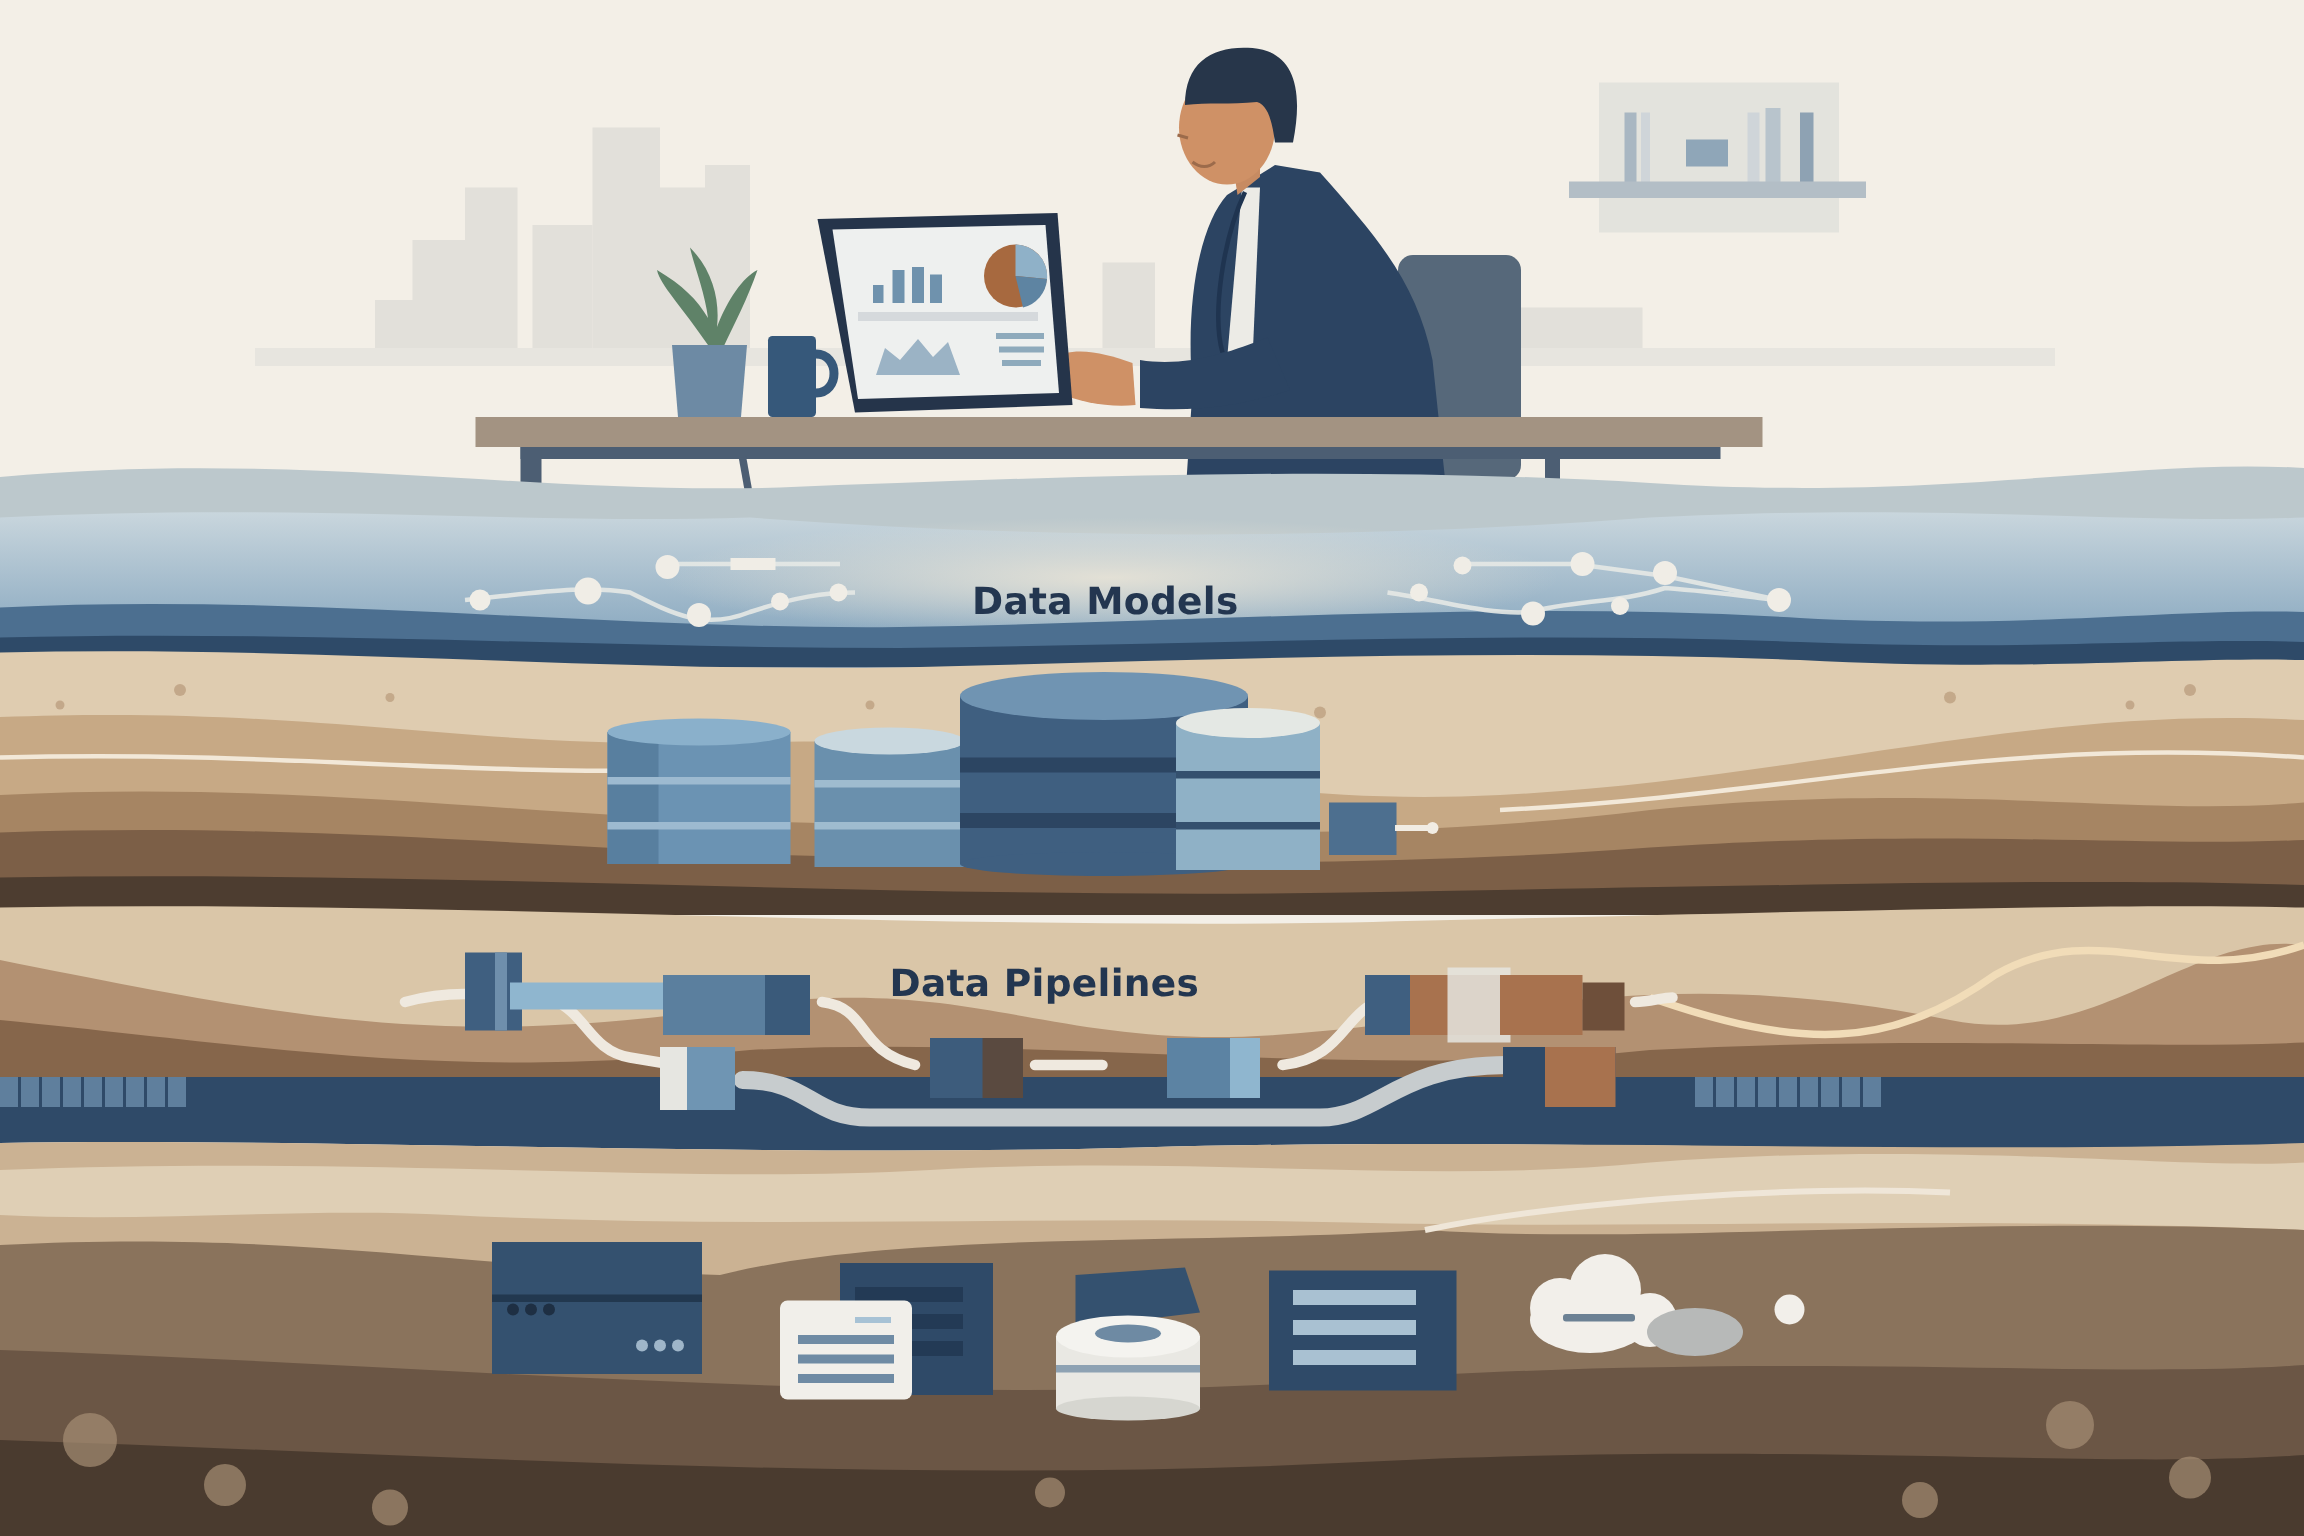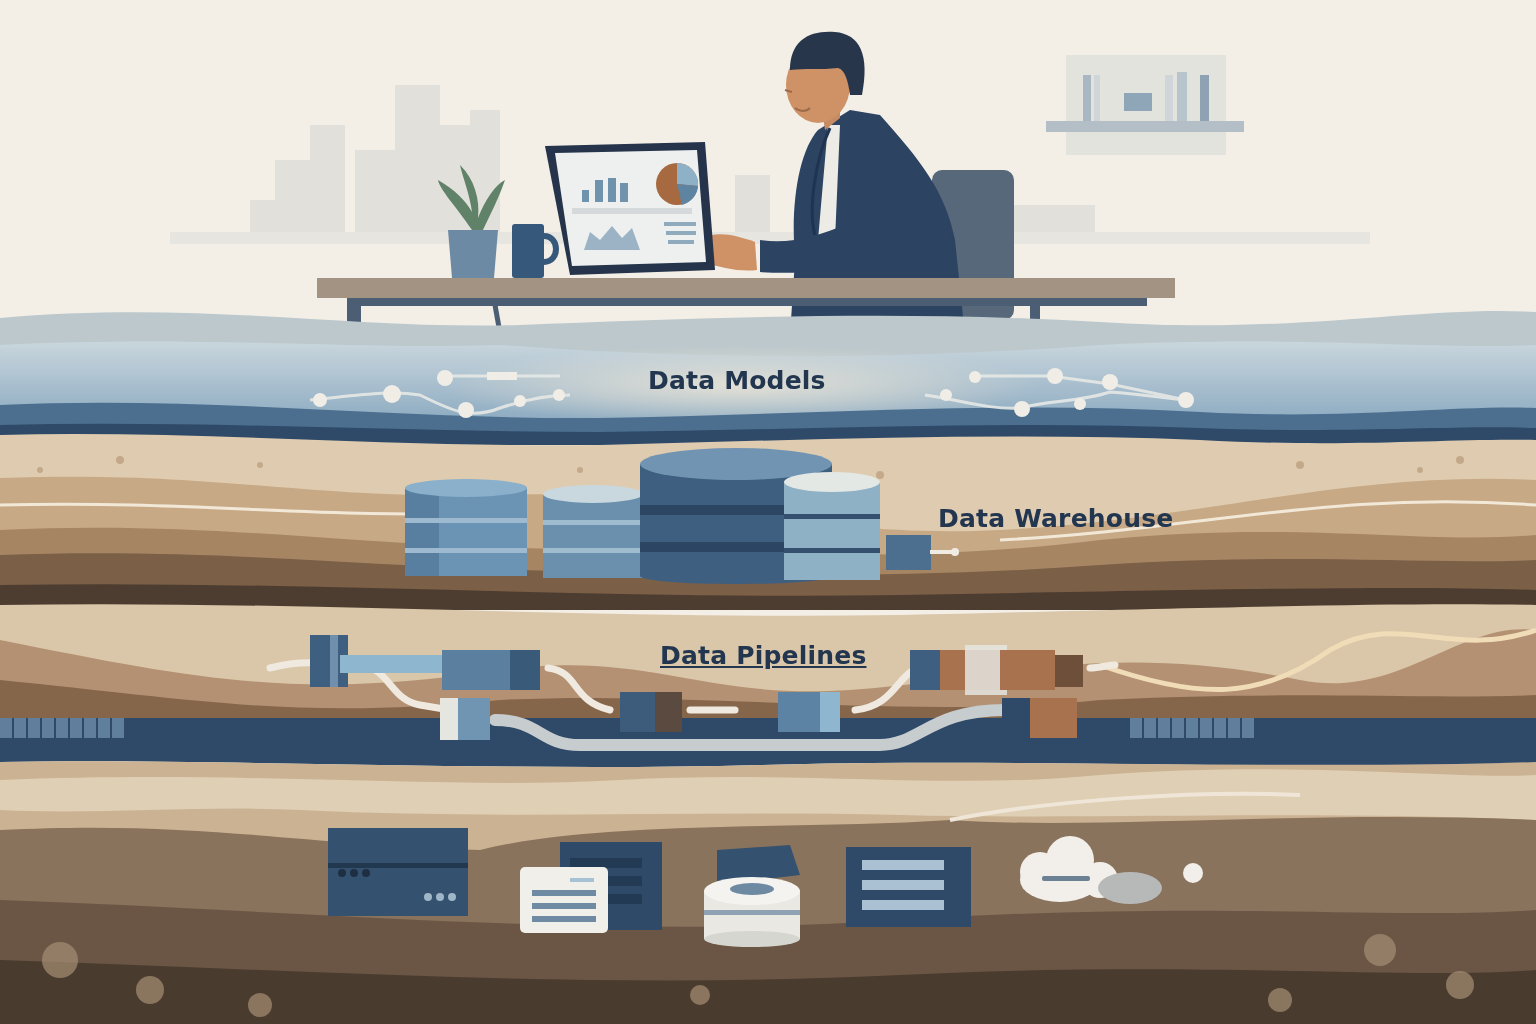--- a/index.html
+++ b/index.html
@@ -309,16 +309,15 @@
       <circle cx="1040" cy="872" r="20" fill="#f2efea"></circle>
           <circle cx="1070" cy="860" r="24" fill="#f2efea"></circle>
       <circle cx="1100" cy="880" r="18" fill="#f2efea"></circle>
       <ellipse cx="1130" cy="888" rx="32" ry="16" fill="#b7b9b8"></ellipse>
       <rect x="1042" y="876" width="48" height="5" rx="2" fill="#6c8194"></rect>
       <circle cx="1193" cy="873" r="10" fill="#f2efea"></circle>
     </g>
   </g>
 </svg>
 
-<div class="layer-label" style="left:648px;top:366px;">Data Models</div>
-<div class="layer-label" style="left:938px;top:504px;">Data Warehouse</div>
-<div class="layer-label" style="left:660px;top:641px;text-decoration:underline;">Data Pipelines</div>
+<div class="layer-label" style="left:648px;top:386px;">Data Models</div>
+<div class="layer-label" style="left:593px;top:641px;">Data Pipelines</div>
 </div>
 
 </body></html>

